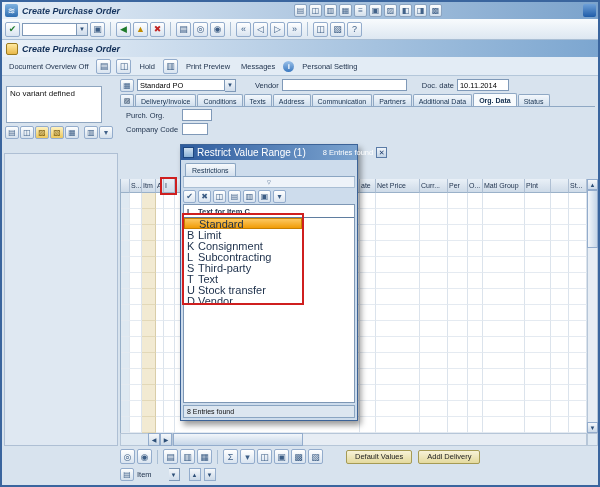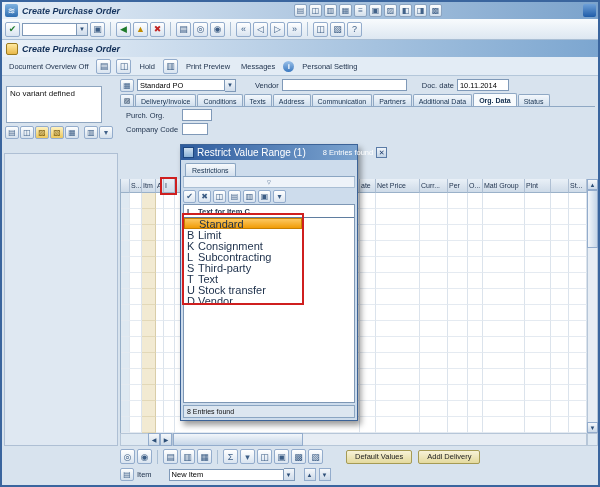--- a/index.html
+++ b/index.html
@@ -547,21 +547,20 @@
     <span class="ico">▩</span>
     <span class="ico">▧</span>
     <button class="sapbtn" style="margin-left:21px;">Default Values</button>
     <button class="sapbtn" style="margin-left:4px;">Addl Delivery</button>
   </div>
 
   <div class="itemrow">
     <span class="gico">▤</span>
     <span class="flabel">Item</span>
     <span style="display:flex;align-items:center;margin-left:14px;">
-      <input class="fieldinput" style="width: 115px;" readonly="" value="New Item">
       <span class="dropbtn">▼</span>
     </span>
     <span class="hbtn" style="margin-left:6px;">▲</span>
     <span class="hbtn">▼</span>
   </div>
 
   <div id="popup">
     <div class="ptitle">
       <span class="picon"></span>
       <span class="ptext">Restrict Value Range (1)</span>

